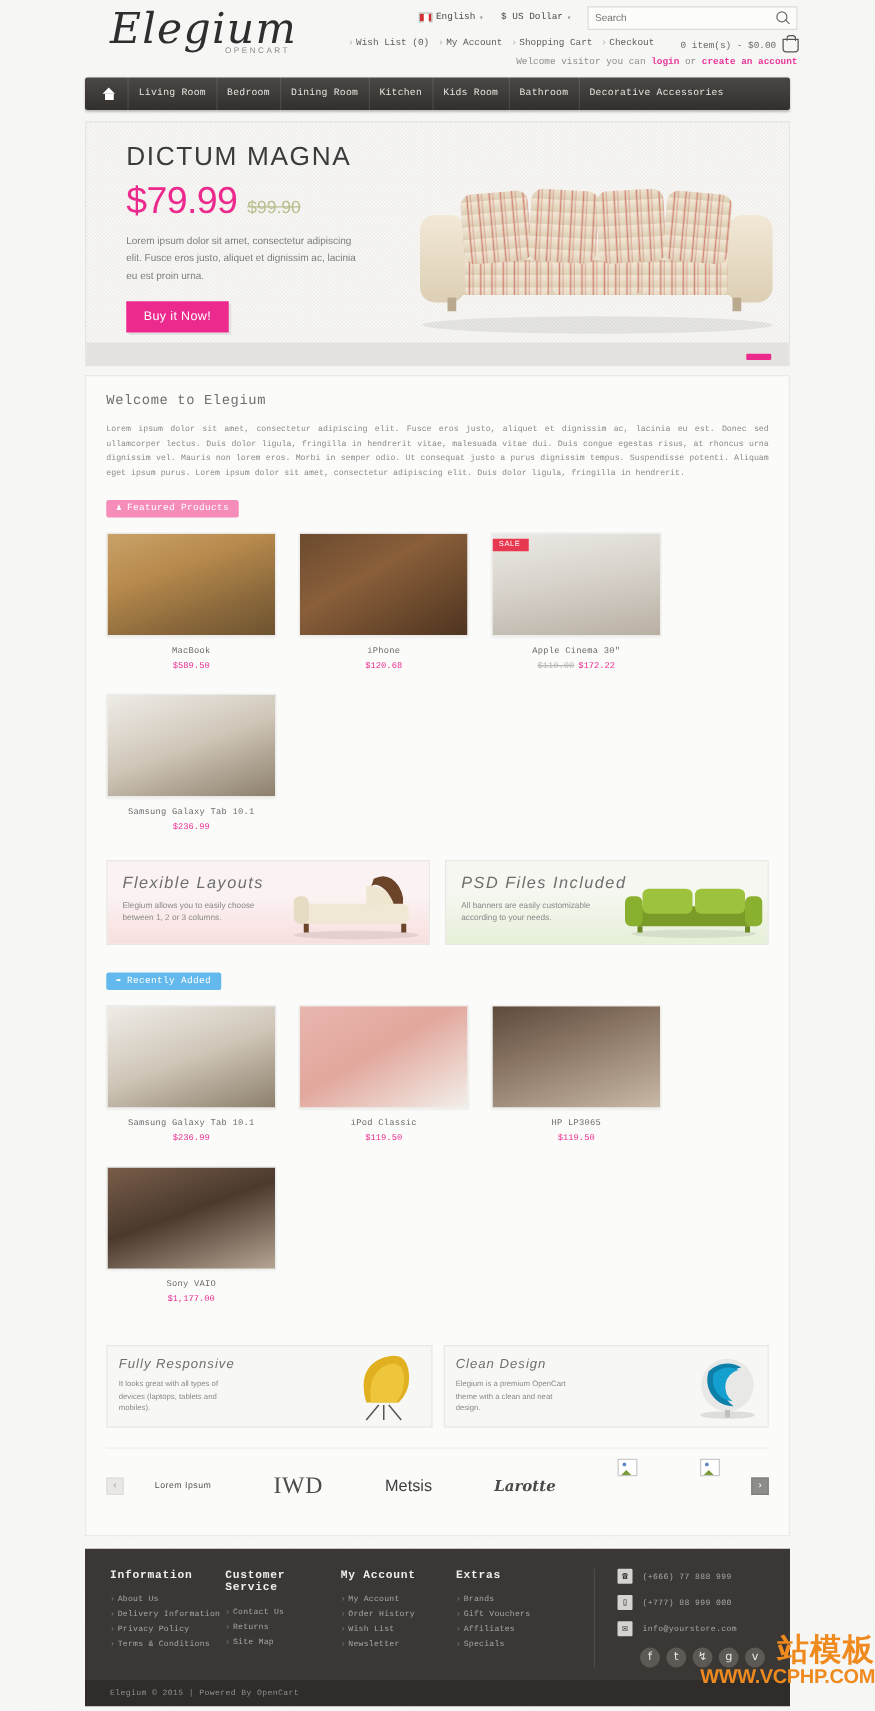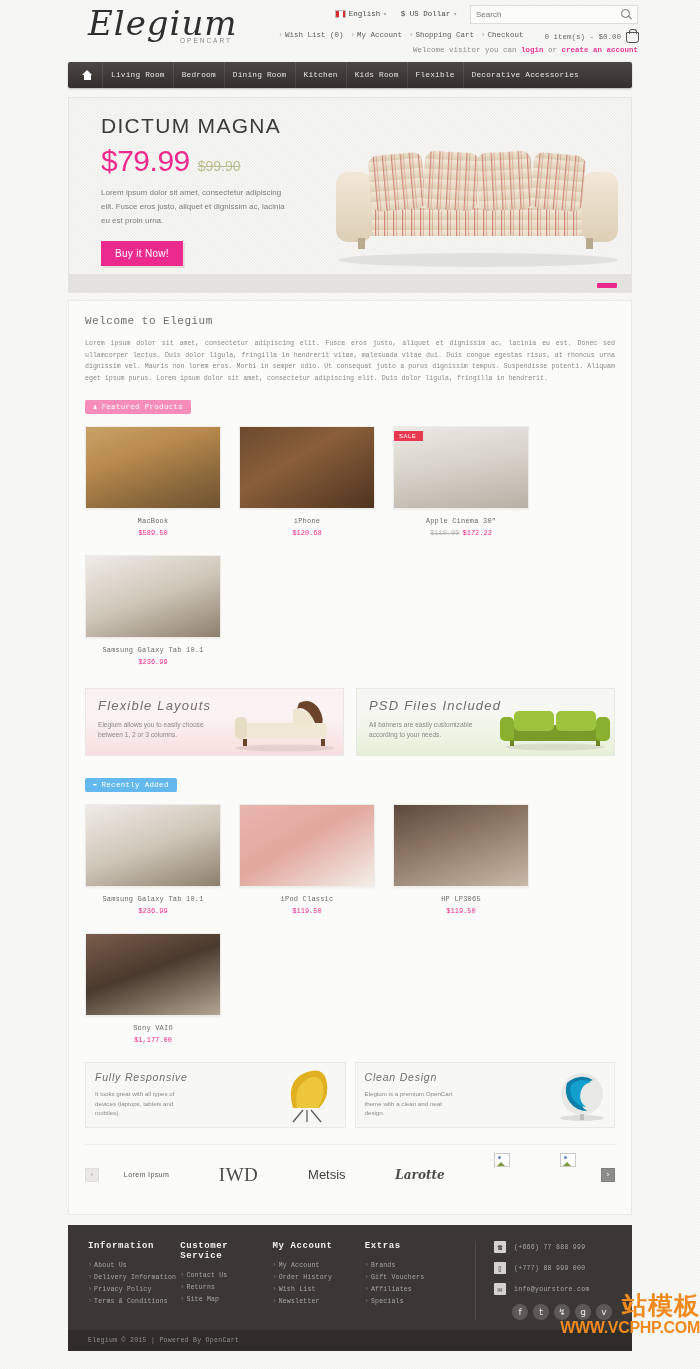--- a/index.html
+++ b/index.html
@@ -239,21 +239,21 @@
   .banner-title {
     font-family: "Liberation Sans", sans-serif; font-style: italic;
     font-size: 13px; color: #6e6e6e; letter-spacing: 1.2px; font-weight: 400;
   }
   .banner-sub {
     font-family: "Liberation Sans", sans-serif;
     font-size: 6.6px; line-height: 10px; color: #8a8a8a; margin-top: 7px; width: 120px;
   }
 
   
-  .feat-row { display: flex; gap: 9px; }
+  .feat-row { display: flex; gap: 9px; margin-top: 14px; }
   .feat-box {
     flex: 1; height: 66px; position: relative; overflow: hidden;
     border: 1px solid #e9e8e4; background: #f7f7f5; padding: 8px 9px;
   }
   .feat-title {
     font-family: "Liberation Sans", sans-serif; font-style: italic;
     font-size: 10.5px; color: #6e6e6e; letter-spacing: .8px;
   }
   .feat-sub {
     font-family: "Liberation Sans", sans-serif;
@@ -398,21 +398,21 @@
 
   <div class="navbar">
     <div class="nav-home">
       <span class="home-ico"></span>
     </div>
     <div class="nav-item">Living Room</div>
     <div class="nav-item">Bedroom</div>
     <div class="nav-item">Dining Room</div>
     <div class="nav-item">Kitchen</div>
     <div class="nav-item">Kids Room</div>
-    <div class="nav-item">Flexible</div>
+    <div class="nav-item">Bathroom</div>
     <div class="nav-item">Decorative Accessories</div>
   </div>
 
   <div class="hero">
     <div class="hero-inner"></div>
     <svg class="sofa" viewBox="0 0 295 150">
       <defs>
         <linearGradient id="beige" x1="0" y1="0" x2="0" y2="1">
           <stop offset="0" stop-color="#f2e8d6"></stop>
             <stop offset="1" stop-color="#ddcfb5"></stop>

